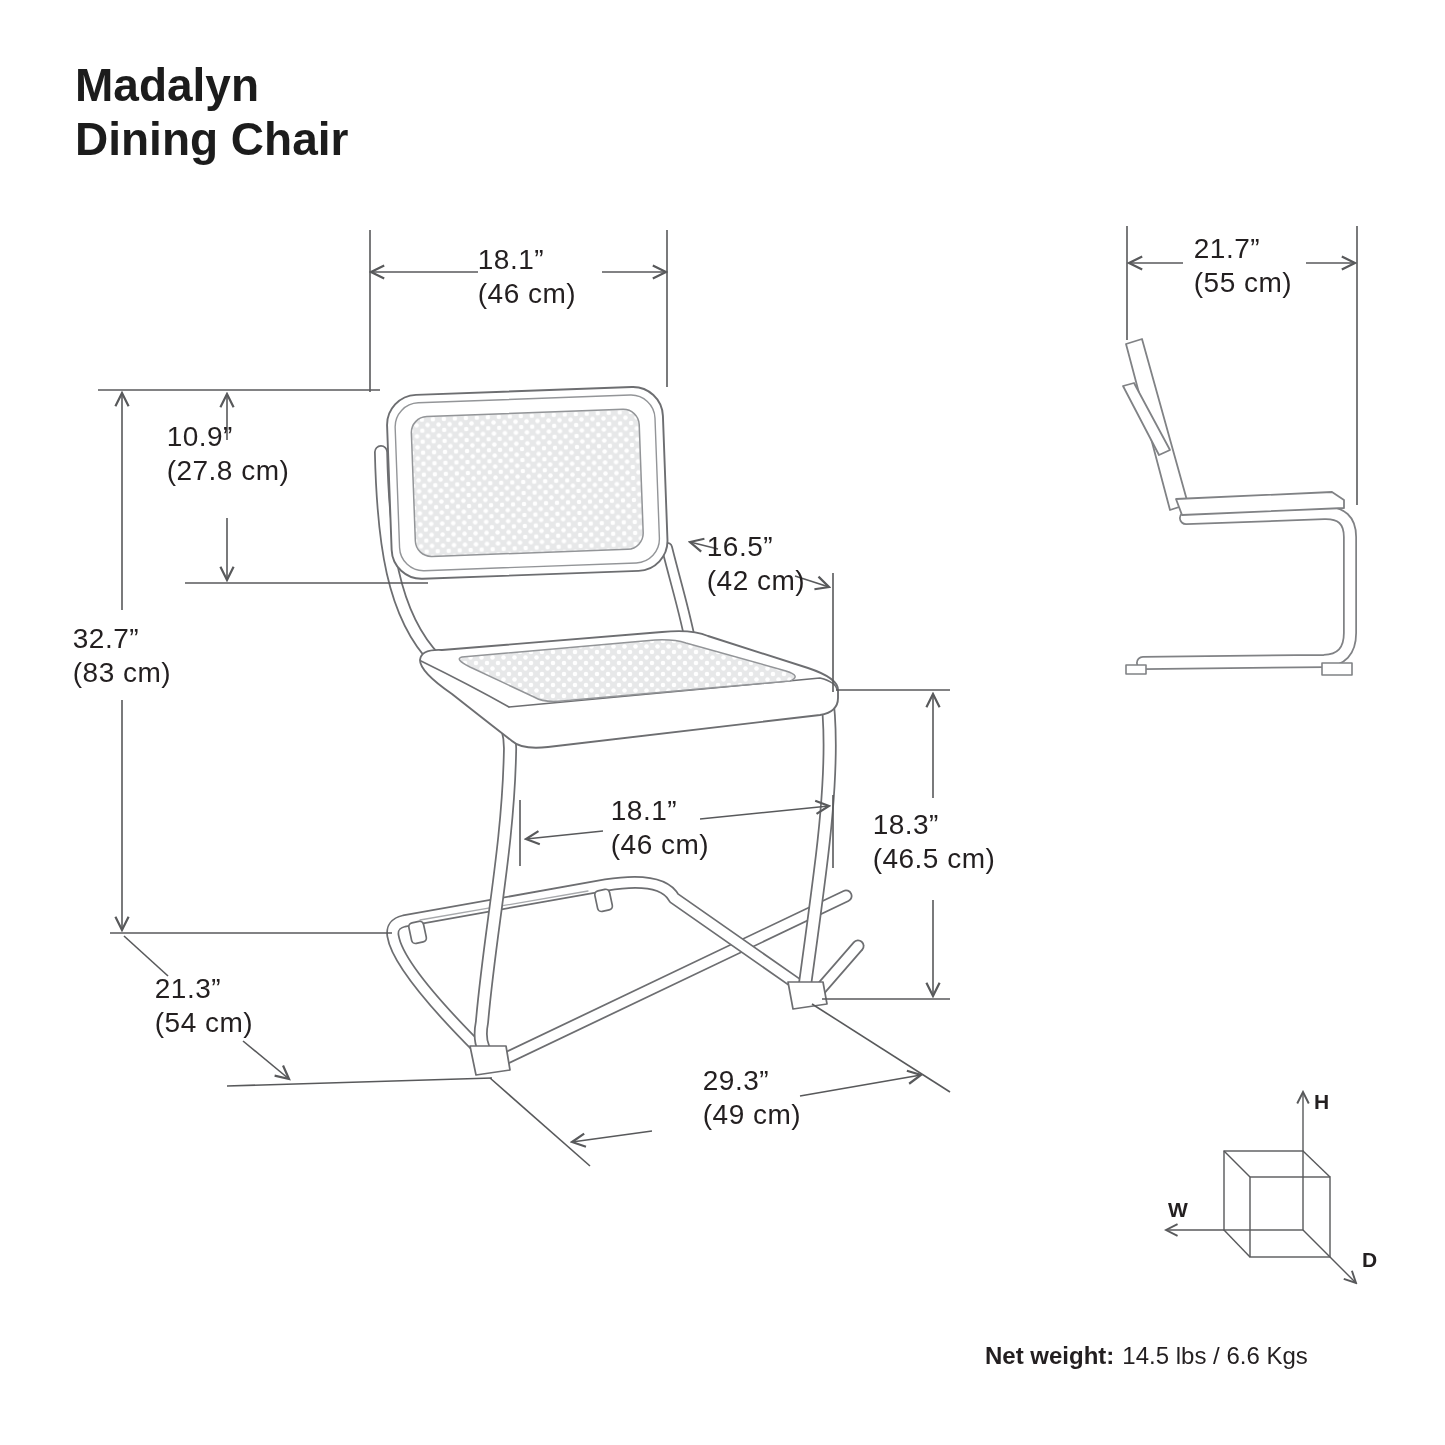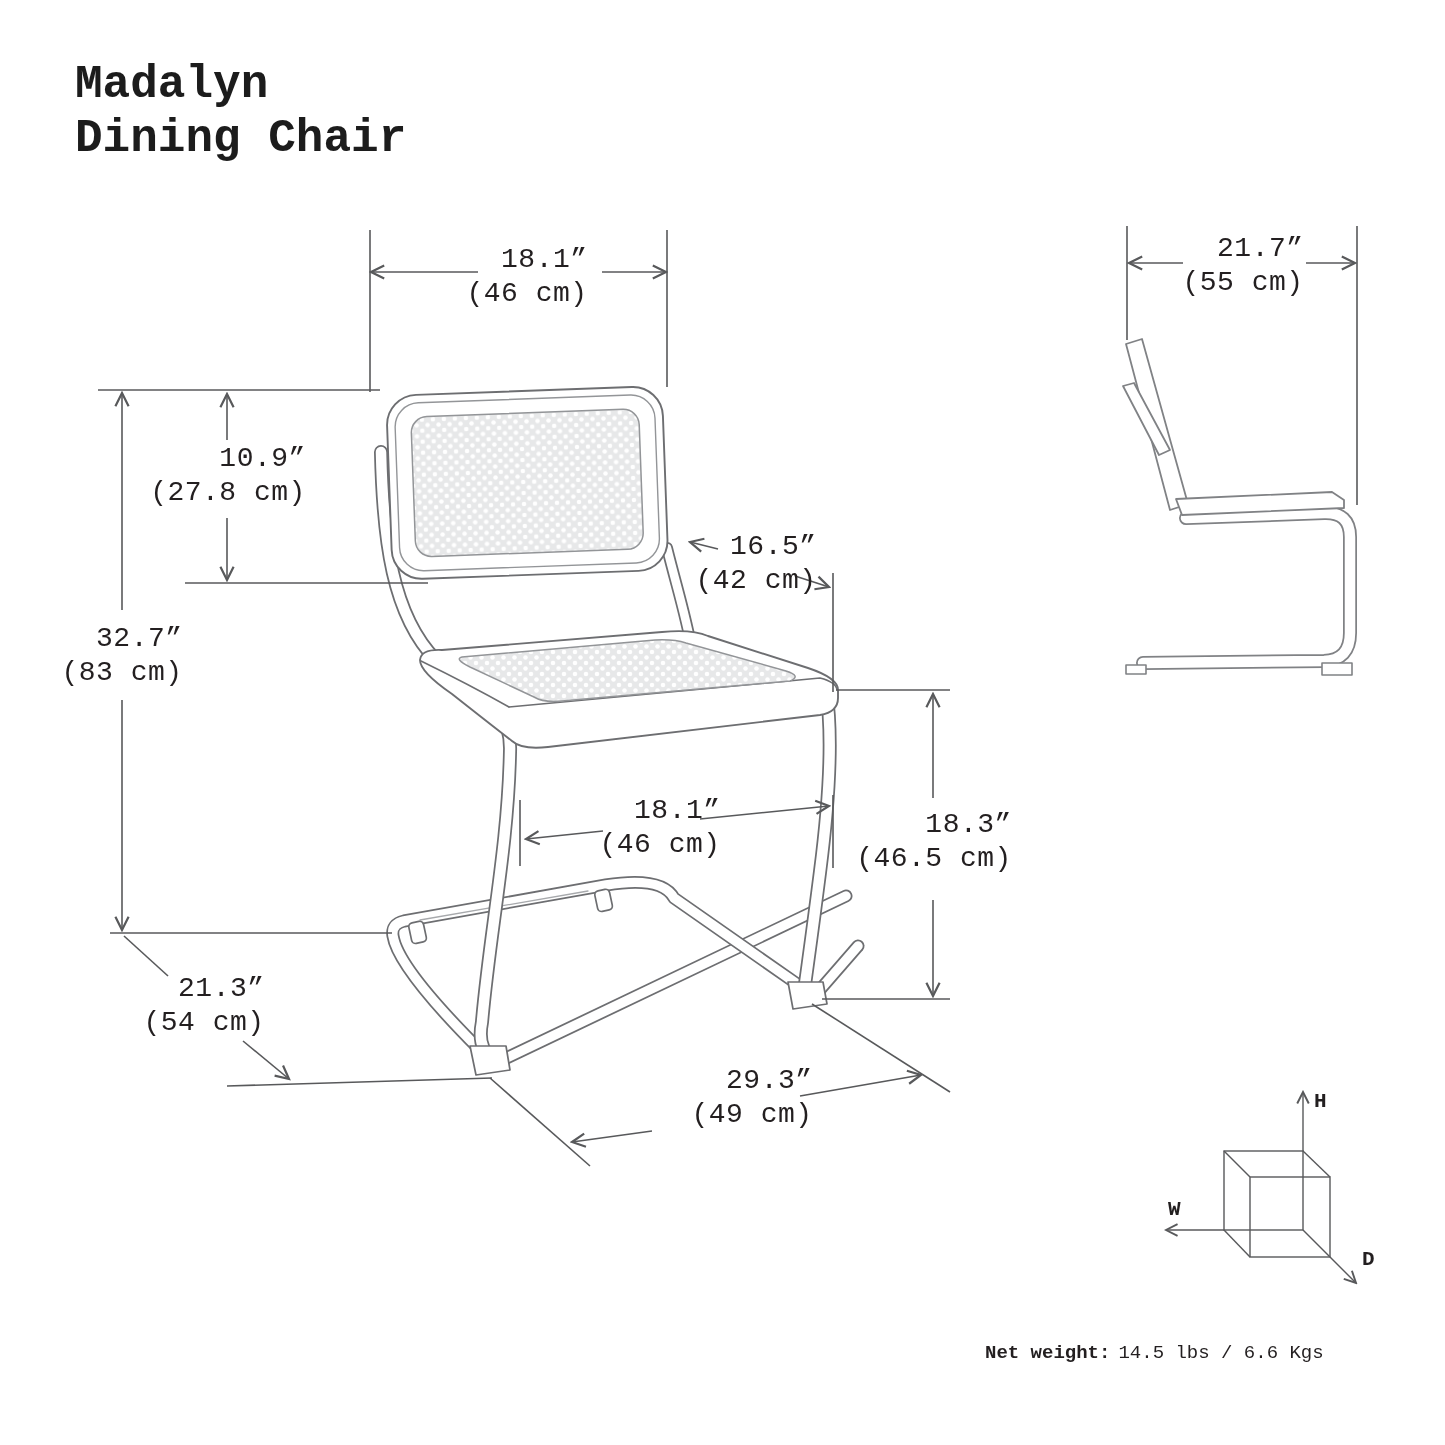--- a/index.html
+++ b/index.html
@@ -1,35 +1,35 @@
 <!DOCTYPE html>
 <html><head>
 <meta charset="utf-8">
 <style>
   html,body{margin:0;padding:0;background:#fff;}
   #stage{
     position:relative;width:1445px;height:1445px;background:#ffffff;
-    font-family:Liberation Mono, monospace;overflow:hidden;
+    font-family:Liberation Sans, sans-serif;overflow:hidden;
   }
   #art{position:absolute;left:0;top:0;}
   .title{
     position:absolute;left:75px;top:58px;
     font-size:46px;font-weight:bold;line-height:54px;color:#1c1c1c;
     letter-spacing:0px;
   }
   .dim{
     position:absolute;transform:translateX(-50%);
-    text-align:right;color:#231f20;font-size:28px;line-height:34px;
+    text-align:left;color:#231f20;font-size:28px;line-height:34px;
     white-space:nowrap;letter-spacing:0.5px;
   }
   .axis-label{
     position:absolute;color:#231f20;font-size:21px;font-weight:bold;
   }
   .weight{
-    position:absolute;left:985px;top:1342px;color:#231f20;font-size:19px;
+    position:absolute;left:985px;top:1342px;color:#231f20;font-size:24px;
     white-space:nowrap;
   }
   .weight b{font-weight:bold;margin-right:8px;}
 </style>
 </head>
 <body>
 
 <div id="stage">
 
   <svg id="art" width="1445" height="1445" viewBox="0 0 1445 1445">
@@ -195,21 +195,21 @@
   <div class="dim" style="left:527px;top:243px">
     <div>18.1”</div>
     <div>(46 cm)</div>
   </div>
 
   <div class="dim" style="left:1243px;top:232px">
     <div>21.7”</div>
     <div>(55 cm)</div>
   </div>
 
-  <div class="dim" style="left:228px;top:442px">
+  <div class="dim" style="left:228px;top:420px">
     <div>10.9”</div>
     <div>(27.8 cm)</div>
   </div>
 
   <div class="dim" style="left:756px;top:530px">
     <div>16.5”</div>
     <div>(42 cm)</div>
   </div>
 
   <div class="dim" style="left:122px;top:622px">

